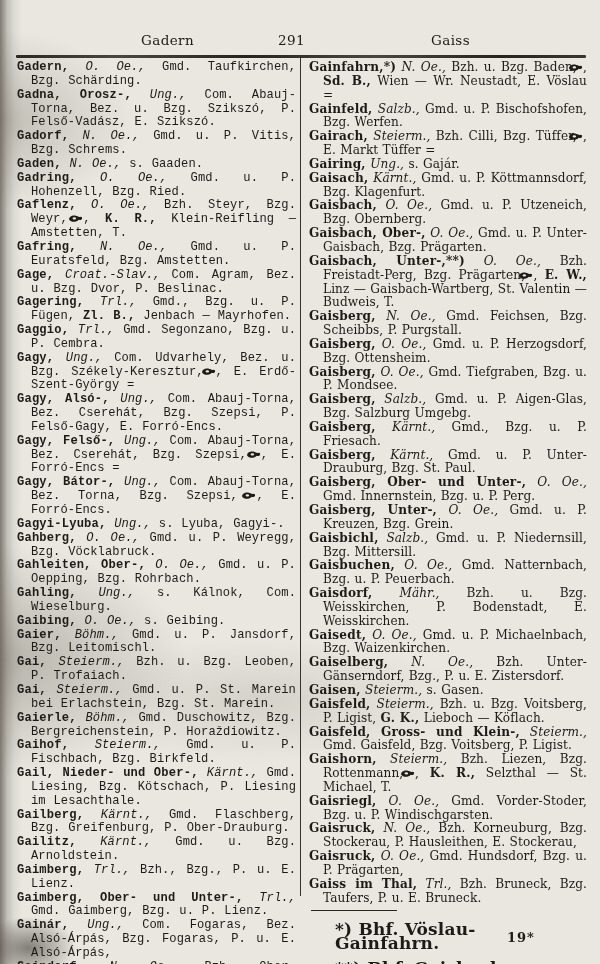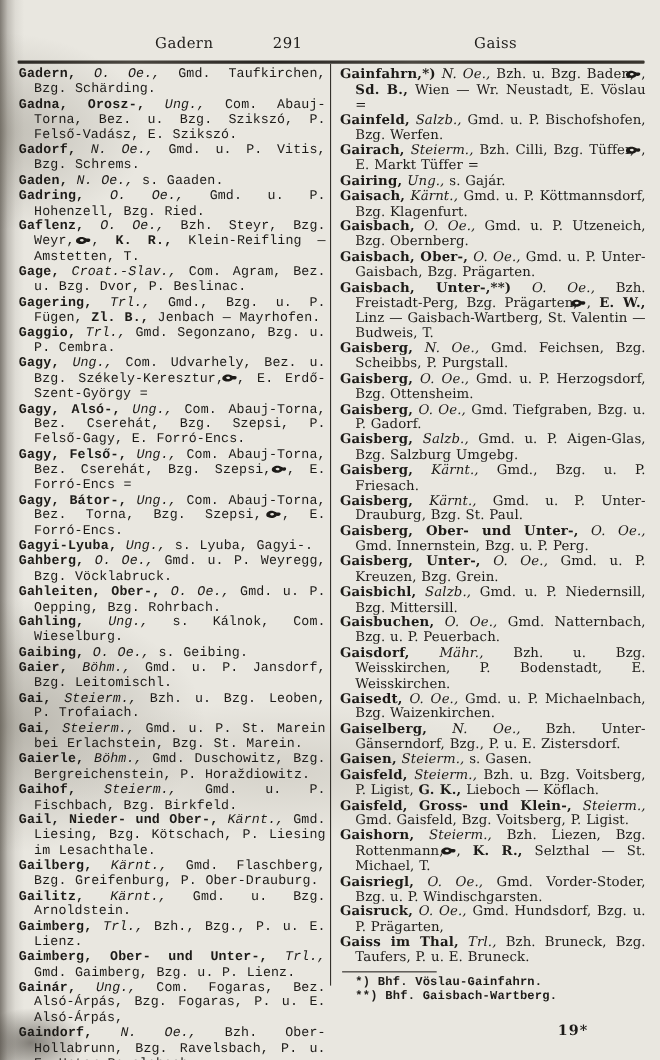--- a/index.html
+++ b/index.html
@@ -16,21 +16,21 @@
       radial-gradient(ellipse 260px 160px at 0px 660px, rgba(95,90,78,.38), rgba(95,90,78,0) 72%),
       radial-gradient(ellipse 180px 120px at 0px 120px, rgba(95,90,78,.30), rgba(95,90,78,0) 75%),
       radial-gradient(ellipse 300px 90px at 40% 700px, rgba(120,113,98,.18), rgba(120,113,98,0) 70%),
       linear-gradient(90deg, rgba(70,64,56,.65) 0px, rgba(70,64,56,.25) 7px, rgba(70,64,56,.07) 14px, rgba(70,64,56,0) 22px),
       #e9e7e0;
     padding-left: 41px;
   }
   .running-head{position:absolute;top:32px;left:0;width:600px;height:18px;font-size:13.5px;}
   .running-head .hw{position:absolute;letter-spacing:.4px;}
   .hw-left{left:141px;}
-  .hw-page{left:248px;}
+  .hw-page{left:278px;}
   .hw-right{left:431px;}
   .head-rule{
     position:absolute;top:55px;left:16px;width:570px;height:3px;
     background:linear-gradient(90deg,#2b2824 0%,#4a463f 18%,#262320 40%,#4a463f 63%,#262320 85%,#3a362f 100%);
     border-radius:1px;
   }
   .col-divider{position:absolute;top:58px;left:300px;width:1px;height:838px;background:#35322c;}
   .columns{position:absolute;top:61px;left:0;width:600px;}
   .col{position:absolute;top:0;}
   .col-left{left:17px;width:279px;font-family:Liberation Mono, monospace;}
@@ -38,21 +38,21 @@
   p.entry{
     margin:0;padding-left:14px;text-indent:-14px;
     font-size:12.1px;line-height:13.85px;text-align:justify;
     letter-spacing:.1px;word-spacing:.4px;
   }
   p.entry b{font-weight:bold;letter-spacing:.2px;}
   p.entry i{font-style:italic;}
   .posthorn{display:inline-block;vertical-align:-1px;line-height:0;}
   .footnotes{margin-top:5px;}
   .footnote-separator{width:86px;height:1px;background:#2a2723;margin:0 0 3px 2px;}
-  .footnote{margin:0;padding-left:14px;font-size:11px;line-height:13.2px;font-weight:600;letter-spacing:.2px;font-family:Liberation Mono, monospace;}
+  .footnote{margin:12px;padding-left:14px;font-size:17px;line-height:13.2px;font-weight:600;letter-spacing:.2px;}
   .page-marker{position:absolute;left:507px;top:930px;font-size:13px;font-weight:bold;letter-spacing:1px;}
 </style>
 </head>
 <body>
 
 <div class="page">
 
   <div class="running-head">
     <span class="hw hw-left">Gadern</span>
     <span class="hw hw-page">291</span>
@@ -65,20 +65,21 @@
   <div class="columns">
     <div class="col col-left" id="col-left">
         <p class="entry"><b>Gadern,</b><i> O. Oe.,</i><span> Gmd. Taufkirchen, Bzg. Schärding.</span></p>
         <p class="entry"><b>Gadna, Orosz-,</b><i> Ung.,</i><span> Com. Abauj-Torna, Bez. u. Bzg. Szikszó, P. Felső-Vadász, E. Szikszó.</span></p>
         <p class="entry"><b>Gadorf,</b><i> N. Oe.,</i><span> Gmd. u. P. Vitis, Bzg. Schrems.</span></p>
         <p class="entry"><b>Gaden,</b><i> N. Oe.,</i><span> s. Gaaden.</span></p>
         <p class="entry"><b>Gadring,</b><i> O. Oe.,</i><span> Gmd. u. P. Hohenzell, Bzg. Ried.</span></p>
         <p class="entry"><b>Gaflenz,</b><i> O. Oe.,</i><span> Bzh. Steyr, Bzg. Weyr, </span><span class="posthorn"><svg width="15" height="9" viewBox="0 0 15 9" aria-hidden="true">
               <path fill="#1d1b18" d="M1.1 5.3 C1.0 2.7 4.1 1.0 7.2 1.5 C9.5 1.9 10.1 3.1 12.2 2.9 C13.7 2.7 14.4 3.5 14.0 4.8 C13.6 6.1 12.0 6.3 10.7 5.8 C9.0 7.9 5.3 8.4 3.1 7.3 C1.8 6.7 1.2 6.2 1.1 5.3 Z M4.7 4.7 C5.2 5.7 7.1 5.9 7.9 5.0 C8.5 4.2 7.8 3.4 6.6 3.3 C5.4 3.2 4.2 3.9 4.7 4.7 Z"></path>
             </svg></span><span>, </span><b>K. R.,</b><span> Klein-Reifling — Amstetten, T.</span></p>
+        <p class="entry"><b>Gafring,</b><i> N. Oe.,</i><span> Gmd. u. P. Euratsfeld, Bzg. Amstetten.</span></p>
         <p class="entry"><b>Gage,</b><i> Croat.-Slav.,</i><span> Com. Agram, Bez. u. Bzg. Dvor, P. Beslinac.</span></p>
         <p class="entry"><b>Gagering,</b><i> Trl.,</i><span> Gmd., Bzg. u. P. Fügen, </span><b>Zl. B.,</b><span> Jenbach — Mayrhofen.</span></p>
         <p class="entry"><b>Gaggio,</b><i> Trl.,</i><span> Gmd. Segonzano, Bzg. u. P. Cembra.</span></p>
         <p class="entry"><b>Gagy,</b><i> Ung.,</i><span> Com. Udvarhely, Bez. u. Bzg. Székely-Keresztur, </span><span class="posthorn"><svg width="15" height="9" viewBox="0 0 15 9" aria-hidden="true">
               <path fill="#1d1b18" d="M1.1 5.3 C1.0 2.7 4.1 1.0 7.2 1.5 C9.5 1.9 10.1 3.1 12.2 2.9 C13.7 2.7 14.4 3.5 14.0 4.8 C13.6 6.1 12.0 6.3 10.7 5.8 C9.0 7.9 5.3 8.4 3.1 7.3 C1.8 6.7 1.2 6.2 1.1 5.3 Z M4.7 4.7 C5.2 5.7 7.1 5.9 7.9 5.0 C8.5 4.2 7.8 3.4 6.6 3.3 C5.4 3.2 4.2 3.9 4.7 4.7 Z"></path>
             </svg></span><span>, E. Erdő-Szent-György =</span></p>
         <p class="entry"><b>Gagy, Alsó-,</b><i> Ung.,</i><span> Com. Abauj-Torna, Bez. Cserehát, Bzg. Szepsi, P. Felső-Gagy, E. Forró-Encs.</span></p>
         <p class="entry"><b>Gagy, Felső-,</b><i> Ung.,</i><span> Com. Abauj-Torna, Bez. Cserehát, Bzg. Szepsi, </span><span class="posthorn"><svg width="15" height="9" viewBox="0 0 15 9" aria-hidden="true">
               <path fill="#1d1b18" d="M1.1 5.3 C1.0 2.7 4.1 1.0 7.2 1.5 C9.5 1.9 10.1 3.1 12.2 2.9 C13.7 2.7 14.4 3.5 14.0 4.8 C13.6 6.1 12.0 6.3 10.7 5.8 C9.0 7.9 5.3 8.4 3.1 7.3 C1.8 6.7 1.2 6.2 1.1 5.3 Z M4.7 4.7 C5.2 5.7 7.1 5.9 7.9 5.0 C8.5 4.2 7.8 3.4 6.6 3.3 C5.4 3.2 4.2 3.9 4.7 4.7 Z"></path>
             </svg></span><span>, E. Forró-Encs =</span></p>
@@ -114,38 +115,39 @@
             </svg></span><span>, E. Markt Tüffer =</span></p>
         <p class="entry"><b>Gairing,</b><i> Ung.,</i><span> s. Gajár.</span></p>
         <p class="entry"><b>Gaisach,</b><i> Kärnt.,</i><span> Gmd. u. P. Köttmannsdorf, Bzg. Klagenfurt.</span></p>
         <p class="entry"><b>Gaisbach,</b><i> O. Oe.,</i><span> Gmd. u. P. Utzeneich, Bzg. Obernberg.</span></p>
         <p class="entry"><b>Gaisbach, Ober-,</b><i> O. Oe.,</i><span> Gmd. u. P. Unter-Gaisbach, Bzg. Prägarten.</span></p>
         <p class="entry"><b>Gaisbach, Unter-,**)</b><i> O. Oe.,</i><span> Bzh. Freistadt-Perg, Bzg. Prägarten, </span><span class="posthorn"><svg width="15" height="9" viewBox="0 0 15 9" aria-hidden="true">
               <path fill="#1d1b18" d="M1.1 5.3 C1.0 2.7 4.1 1.0 7.2 1.5 C9.5 1.9 10.1 3.1 12.2 2.9 C13.7 2.7 14.4 3.5 14.0 4.8 C13.6 6.1 12.0 6.3 10.7 5.8 C9.0 7.9 5.3 8.4 3.1 7.3 C1.8 6.7 1.2 6.2 1.1 5.3 Z M4.7 4.7 C5.2 5.7 7.1 5.9 7.9 5.0 C8.5 4.2 7.8 3.4 6.6 3.3 C5.4 3.2 4.2 3.9 4.7 4.7 Z"></path>
             </svg></span><span>, </span><b>E. W.,</b><span> Linz — Gaisbach-Wartberg, St. Valentin — Budweis, T.</span></p>
         <p class="entry"><b>Gaisberg,</b><i> N. Oe.,</i><span> Gmd. Feichsen, Bzg. Scheibbs, P. Purgstall.</span></p>
         <p class="entry"><b>Gaisberg,</b><i> O. Oe.,</i><span> Gmd. u. P. Herzogsdorf, Bzg. Ottensheim.</span></p>
-        <p class="entry"><b>Gaisberg,</b><i> O. Oe.,</i><span> Gmd. Tiefgraben, Bzg. u. P. Gadorf.</span></p>
+        <p class="entry"><b>Gaisberg,</b><i> O. Oe.,</i><span> Gmd. Tiefgraben, Bzg. u. P. Mondsee.</span></p>
         <p class="entry"><b>Gaisberg,</b><i> Salzb.,</i><span> Gmd. u. P. Aigen-Glas, Bzg. Salzburg Umgebg.</span></p>
         <p class="entry"><b>Gaisberg,</b><i> Kärnt.,</i><span> Gmd., Bzg. u. P. Friesach.</span></p>
         <p class="entry"><b>Gaisberg,</b><i> Kärnt.,</i><span> Gmd. u. P. Unter-Drauburg, Bzg. St. Paul.</span></p>
         <p class="entry"><b>Gaisberg, Ober- und Unter-,</b><i> O. Oe.,</i><span> Gmd. Innernstein, Bzg. u. P. Perg.</span></p>
         <p class="entry"><b>Gaisberg, Unter-,</b><i> O. Oe.,</i><span> Gmd. u. P. Kreuzen, Bzg. Grein.</span></p>
         <p class="entry"><b>Gaisbichl,</b><i> Salzb.,</i><span> Gmd. u. P. Niedernsill, Bzg. Mittersill.</span></p>
         <p class="entry"><b>Gaisbuchen,</b><i> O. Oe.,</i><span> Gmd. Natternbach, Bzg. u. P. Peuerbach.</span></p>
         <p class="entry"><b>Gaisdorf,</b><i> Mähr.,</i><span> Bzh. u. Bzg. Weisskirchen, P. Bodenstadt, E. Weisskirchen.</span></p>
         <p class="entry"><b>Gaisedt,</b><i> O. Oe.,</i><span> Gmd. u. P. Michaelnbach, Bzg. Waizenkirchen.</span></p>
         <p class="entry"><b>Gaiselberg,</b><i> N. Oe.,</i><span> Bzh. Unter-Gänserndorf, Bzg., P. u. E. Zistersdorf.</span></p>
         <p class="entry"><b>Gaisen,</b><i> Steierm.,</i><span> s. Gasen.</span></p>
         <p class="entry"><b>Gaisfeld,</b><i> Steierm.,</i><span> Bzh. u. Bzg. Voitsberg, P. Ligist, </span><b>G. K.,</b><span> Lieboch — Köflach.</span></p>
         <p class="entry"><b>Gaisfeld, Gross- und Klein-,</b><i> Steierm.,</i><span> Gmd. Gaisfeld, Bzg. Voitsberg, P. Ligist.</span></p>
         <p class="entry"><b>Gaishorn,</b><i> Steierm.,</i><span> Bzh. Liezen, Bzg. Rottenmann, </span><span class="posthorn"><svg width="15" height="9" viewBox="0 0 15 9" aria-hidden="true">
               <path fill="#1d1b18" d="M1.1 5.3 C1.0 2.7 4.1 1.0 7.2 1.5 C9.5 1.9 10.1 3.1 12.2 2.9 C13.7 2.7 14.4 3.5 14.0 4.8 C13.6 6.1 12.0 6.3 10.7 5.8 C9.0 7.9 5.3 8.4 3.1 7.3 C1.8 6.7 1.2 6.2 1.1 5.3 Z M4.7 4.7 C5.2 5.7 7.1 5.9 7.9 5.0 C8.5 4.2 7.8 3.4 6.6 3.3 C5.4 3.2 4.2 3.9 4.7 4.7 Z"></path>
             </svg></span><span>, </span><b>K. R.,</b><span> Selzthal — St. Michael, T.</span></p>
         <p class="entry"><b>Gaisriegl,</b><i> O. Oe.,</i><span> Gmd. Vorder-Stoder, Bzg. u. P. Windischgarsten.</span></p>
+        <p class="entry"><b>Gaisruck,</b><i> N. Oe.,</i><span> Bzh. Korneuburg, Bzg. Stockerau, P. Hausleithen, E. Stockerau,</span></p>
         <p class="entry"><b>Gaisruck,</b><i> O. Oe.,</i><span> Gmd. Hundsdorf, Bzg. u. P. Prägarten,</span></p>
         <p class="entry"><b>Gaiss im Thal,</b><i> Trl.,</i><span> Bzh. Bruneck, Bzg. Taufers, P. u. E. Bruneck.</span></p>
         <div class="footnotes">
           <div class="footnote-separator"></div>
           <p class="footnote">*) Bhf. Vöslau-Gainfahrn.</p>
           <p class="footnote">**) Bhf. Gaisbach-Wartberg.</p>
         </div>
       </div>
   </div>
 

